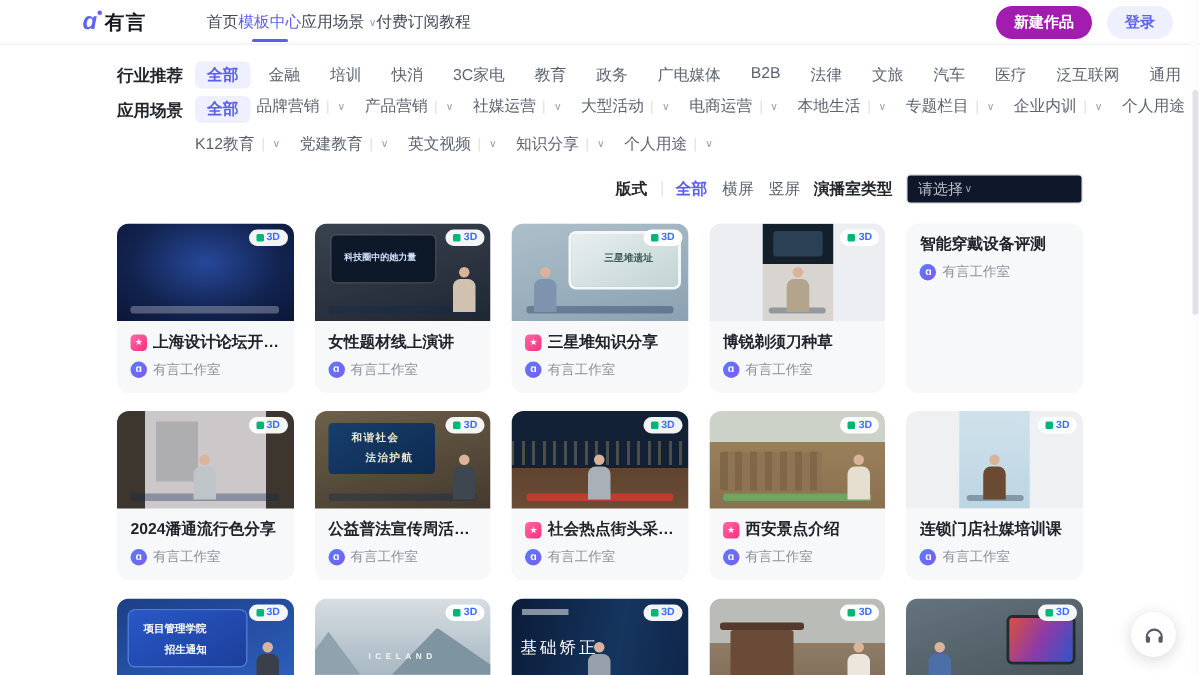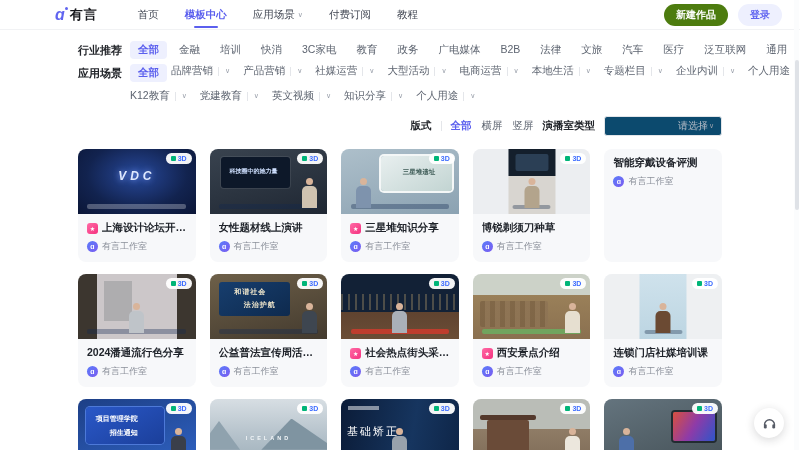--- a/index.html
+++ b/index.html
@@ -6,28 +6,28 @@
   html,body{width:800px;height:450px;overflow:hidden;background:#fff;
     font-family:"Liberation Sans","DejaVu Sans",sans-serif;color:#23262b;position:relative}
 
   
   .header{height:30px;display:flex;align-items:center;padding:0 18px 0 55px;
     border-bottom:1px solid #f1f2f4;background:#fff}
   .logo{display:flex;align-items:center;gap:2px;cursor:pointer}
   .logo-mark{color:#6064f0;font-weight:800;font-size:16px;font-style:italic;position:relative;line-height:1}
   .logo-mark::after{content:"";position:absolute;top:0;right:-3px;width:3px;height:3px;border-radius:50%;background:#6064f0}
   .logo-text{font-size:13px;font-weight:800;color:#17181c;letter-spacing:1px;margin-left:3px}
-  .nav{display:flex;gap:26px;margin-left:40px;align-items:center;height:30px}
+  .nav{display:flex;margin-left:40px;align-items:center;height:30px}
   .nav-item{font-size:10.5px;color:#434854;display:flex;align-items:center;gap:2px;cursor:pointer;position:relative;height:30px}
-  .nav-item.active{color:#5b5fee;font-weight:700}
+  .nav-item.active{color:#5b5fee;font-weight:400}
   .nav-item.active::after{content:"";position:absolute;left:50%;transform:translateX(-50%);bottom:2px;width:24px;height:2px;border-radius:1px;background:#5b5fee}
   .chev{font-size:7px;color:#9aa0ab;margin-left:1px}
   .header-actions{margin-left:auto;display:flex;gap:10px;align-items:center}
   .btn{font-size:10px;padding:4px 12px;border-radius:20px;border:none;cursor:pointer;font-weight:600}
-  .btn-primary{background:#4d7c0f;color:#fff}
+  .btn-primary{background:#a21caf;color:#fff}
   .btn-ghost{background:#eef0fe;color:#6064f0}
 
   
   .filters{margin:10px 0 0 78px;width:644px;font-size:10.5px}
   .f-row{display:flex;align-items:center;min-height:20px;margin-bottom:3px}
   .f-label{width:52px;font-weight:700;color:#23262b;font-size:11px;flex:none}
   .opts{display:flex;align-items:flex-start}
   .pill{padding:2px 8px;border-radius:4px;color:#5d6470;margin-right:4px;cursor:pointer;white-space:nowrap}
   .pill.active{background:#eef0fe;color:#5b5fee;font-weight:700}
   .opt-group{display:flex;align-items:center;margin-right:13px;cursor:pointer;color:#5d6470;white-space:nowrap}
@@ -37,21 +37,21 @@
   
   .toolbar{display:flex;align-items:center;margin-top:9px;min-height:22px}
   .sort-opt{margin-right:16px;color:#5d6470;cursor:pointer}
   .sort-opt.active{color:#5b5fee;font-weight:700}
   .toolbar-right{margin-left:auto;display:flex;align-items:center;gap:9px}
   .tb-label{font-weight:700;color:#23262b;font-size:10.5px}
   .vdiv{width:1px;height:10px;background:#e4e6ea}
   .layout-opt{color:#5d6470;cursor:pointer}
   .layout-opt.active{color:#5b5fee;font-weight:700}
   .select{width:118px;height:20px;border:1px solid #e2e5e9;border-radius:3px;display:flex;align-items:center;
-    justify-content:flex-end;padding:0 7px;color:#b9bfc9;font-size:10px;background:#0c4a6e;cursor:pointer}
+    justify-content:flex-start;padding:0 7px;color:#b9bfc9;font-size:10px;background:#0f172a;cursor:pointer}
 
   
   .grid{margin:12px 0 0 78px;width:644px;display:grid;grid-template-columns:repeat(5,1fr);gap:12px 14px}
   .card{border-radius:8px;background:#f7f8fa;overflow:hidden;cursor:pointer}
   .thumb{position:relative;height:65px;overflow:hidden}
   .badge{position:absolute;top:4px;right:4px;background:rgba(255,255,255,.95);border-radius:8px;padding:2px 5px;
     display:flex;align-items:center;gap:2px;font-size:7px;font-weight:800;color:#3b6bff;z-index:4}
   .badge .cube{width:5px;height:5px;background:#00b578;border-radius:1px}
   .strip{position:absolute;left:8%;right:8%;bottom:5px;height:5px;border-radius:2px;background:rgba(18,40,80,.35);z-index:2}
   .person{position:absolute;bottom:6px;width:16px;text-align:center;z-index:2}
@@ -294,21 +294,20 @@
         <span>请选择</span>
         <span class="chev">∨</span>
       </div>
     </div>
   </div>
 </div>
 
 <div class="grid">
     <div class="card">
     <div class="thumb t1">
-      <span class="screen-text">VDC</span>
 
       <div class="strip"></div>
       <div class="badge">
         <span class="cube"></span>
         <span class="badge-label">3D</span>
       </div>
 
     </div>
     <div class="meta">
       <div class="title-row">

